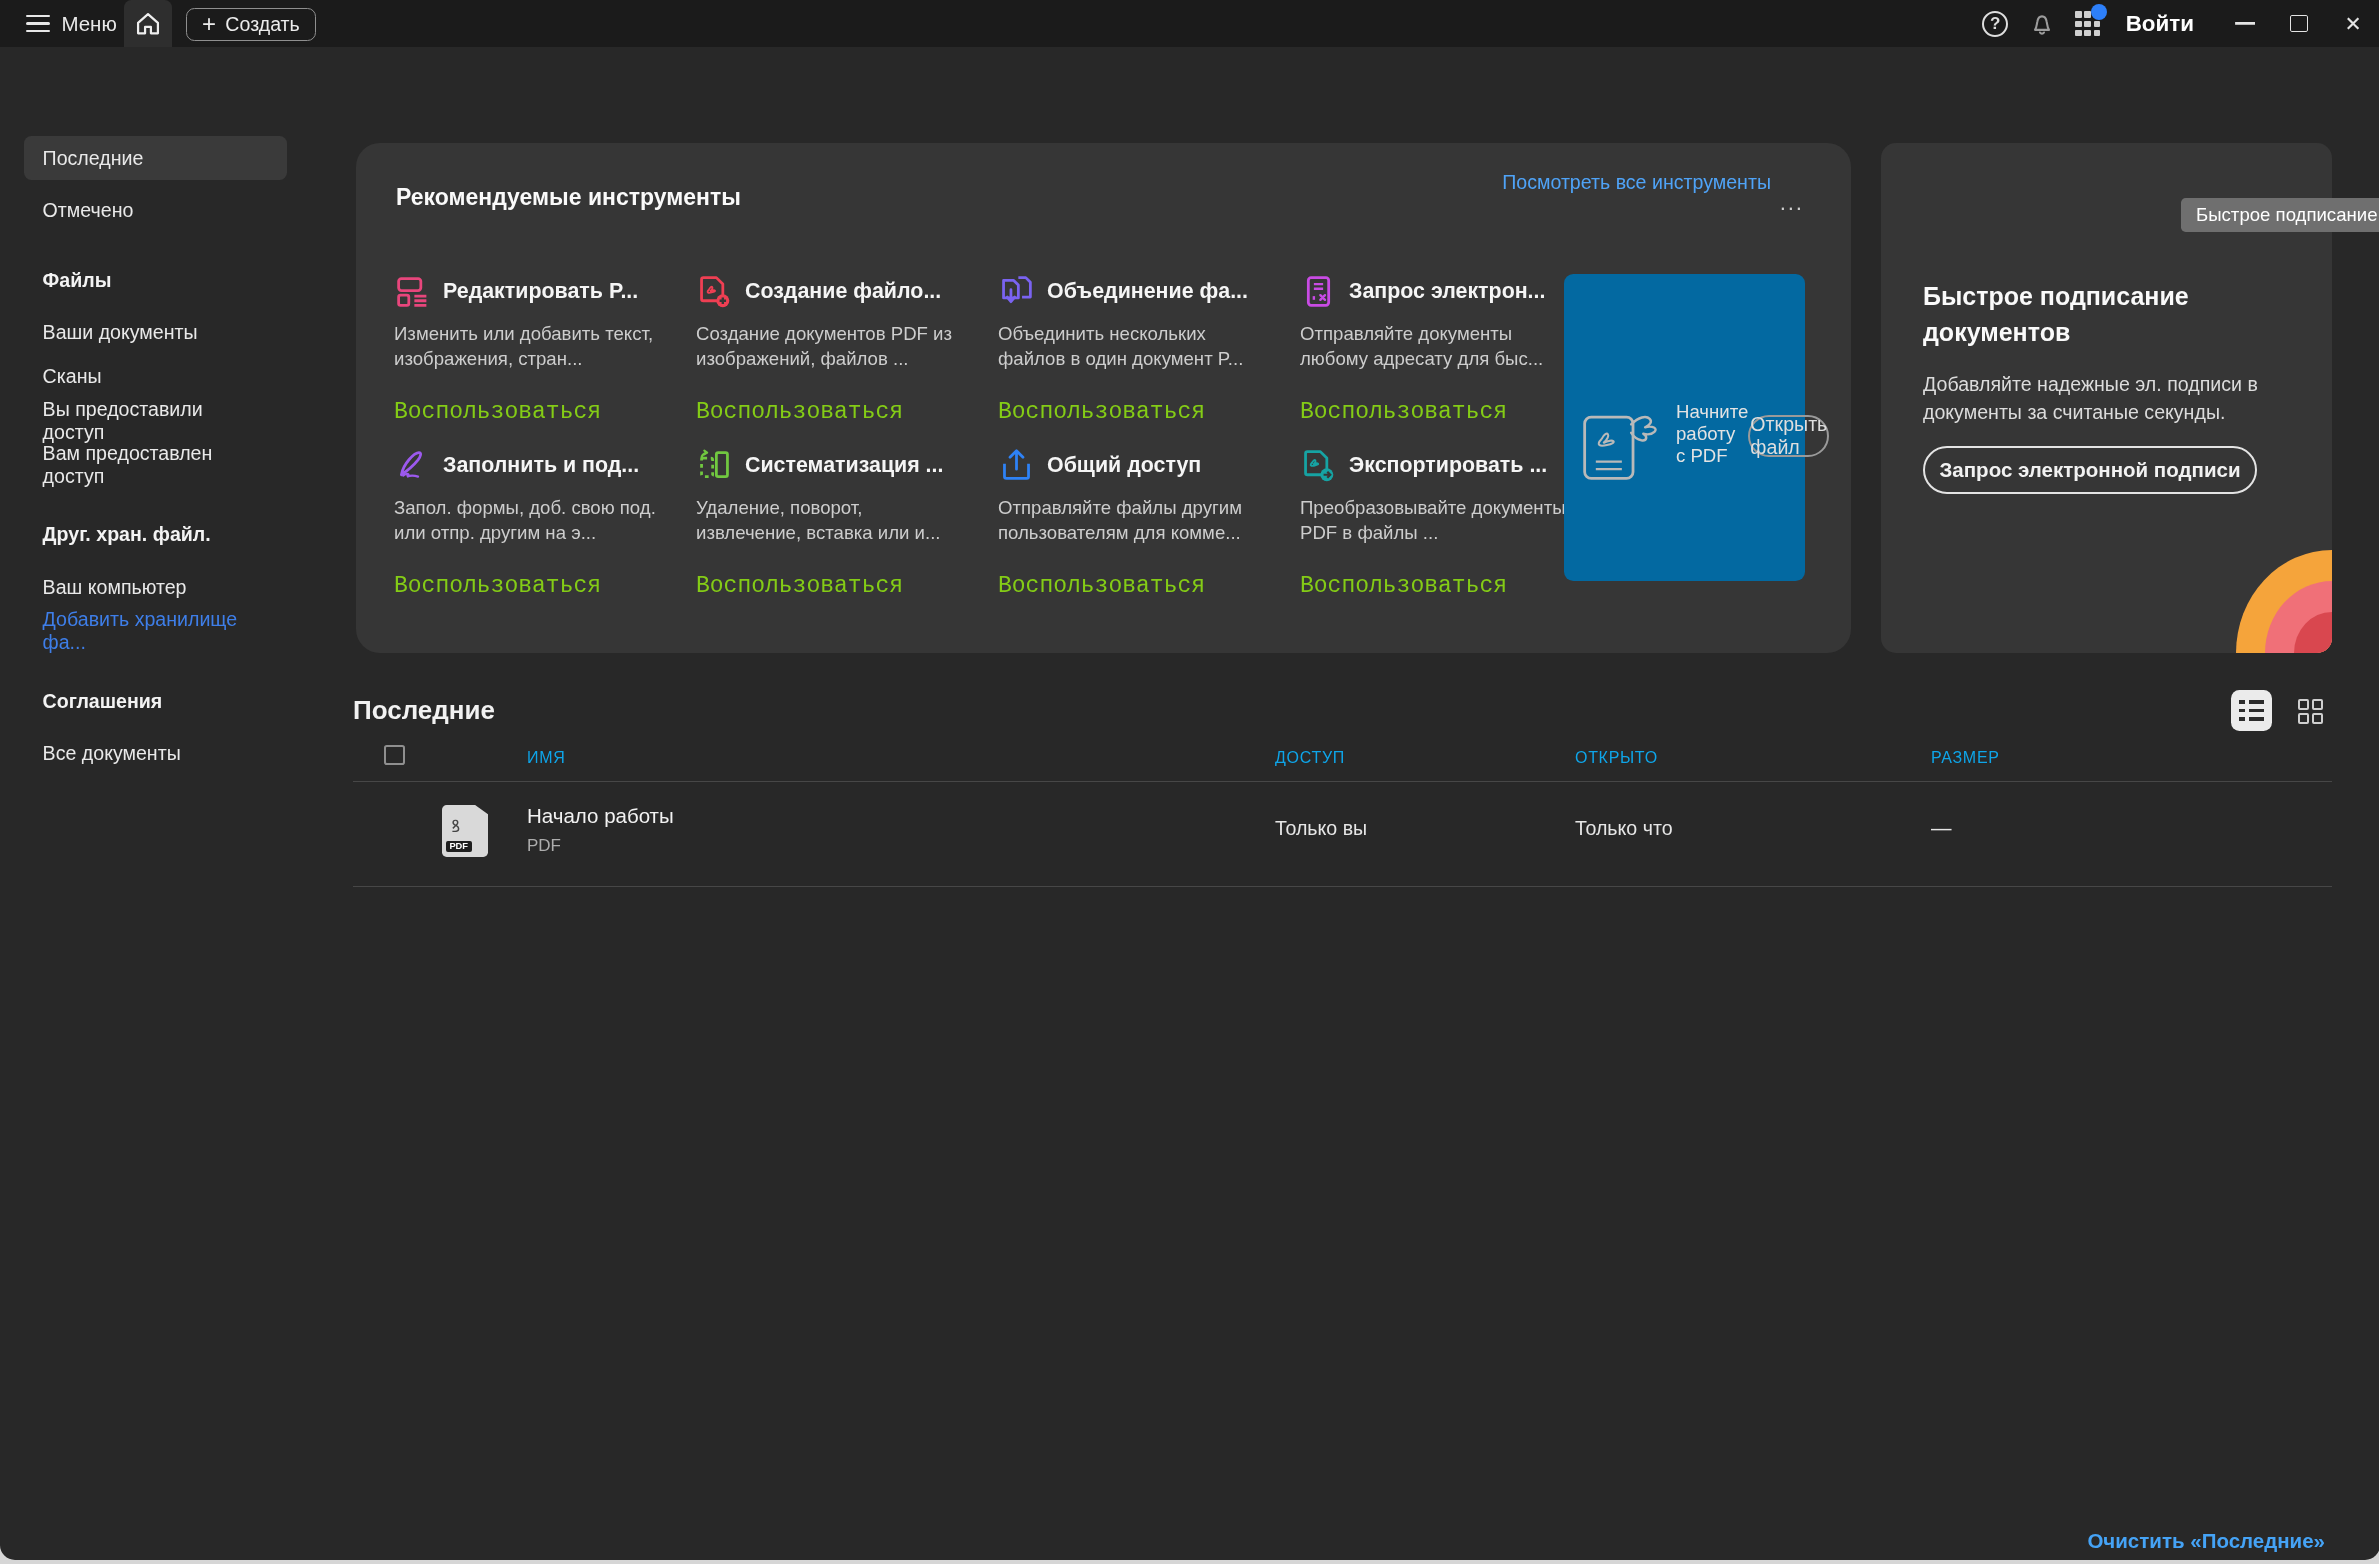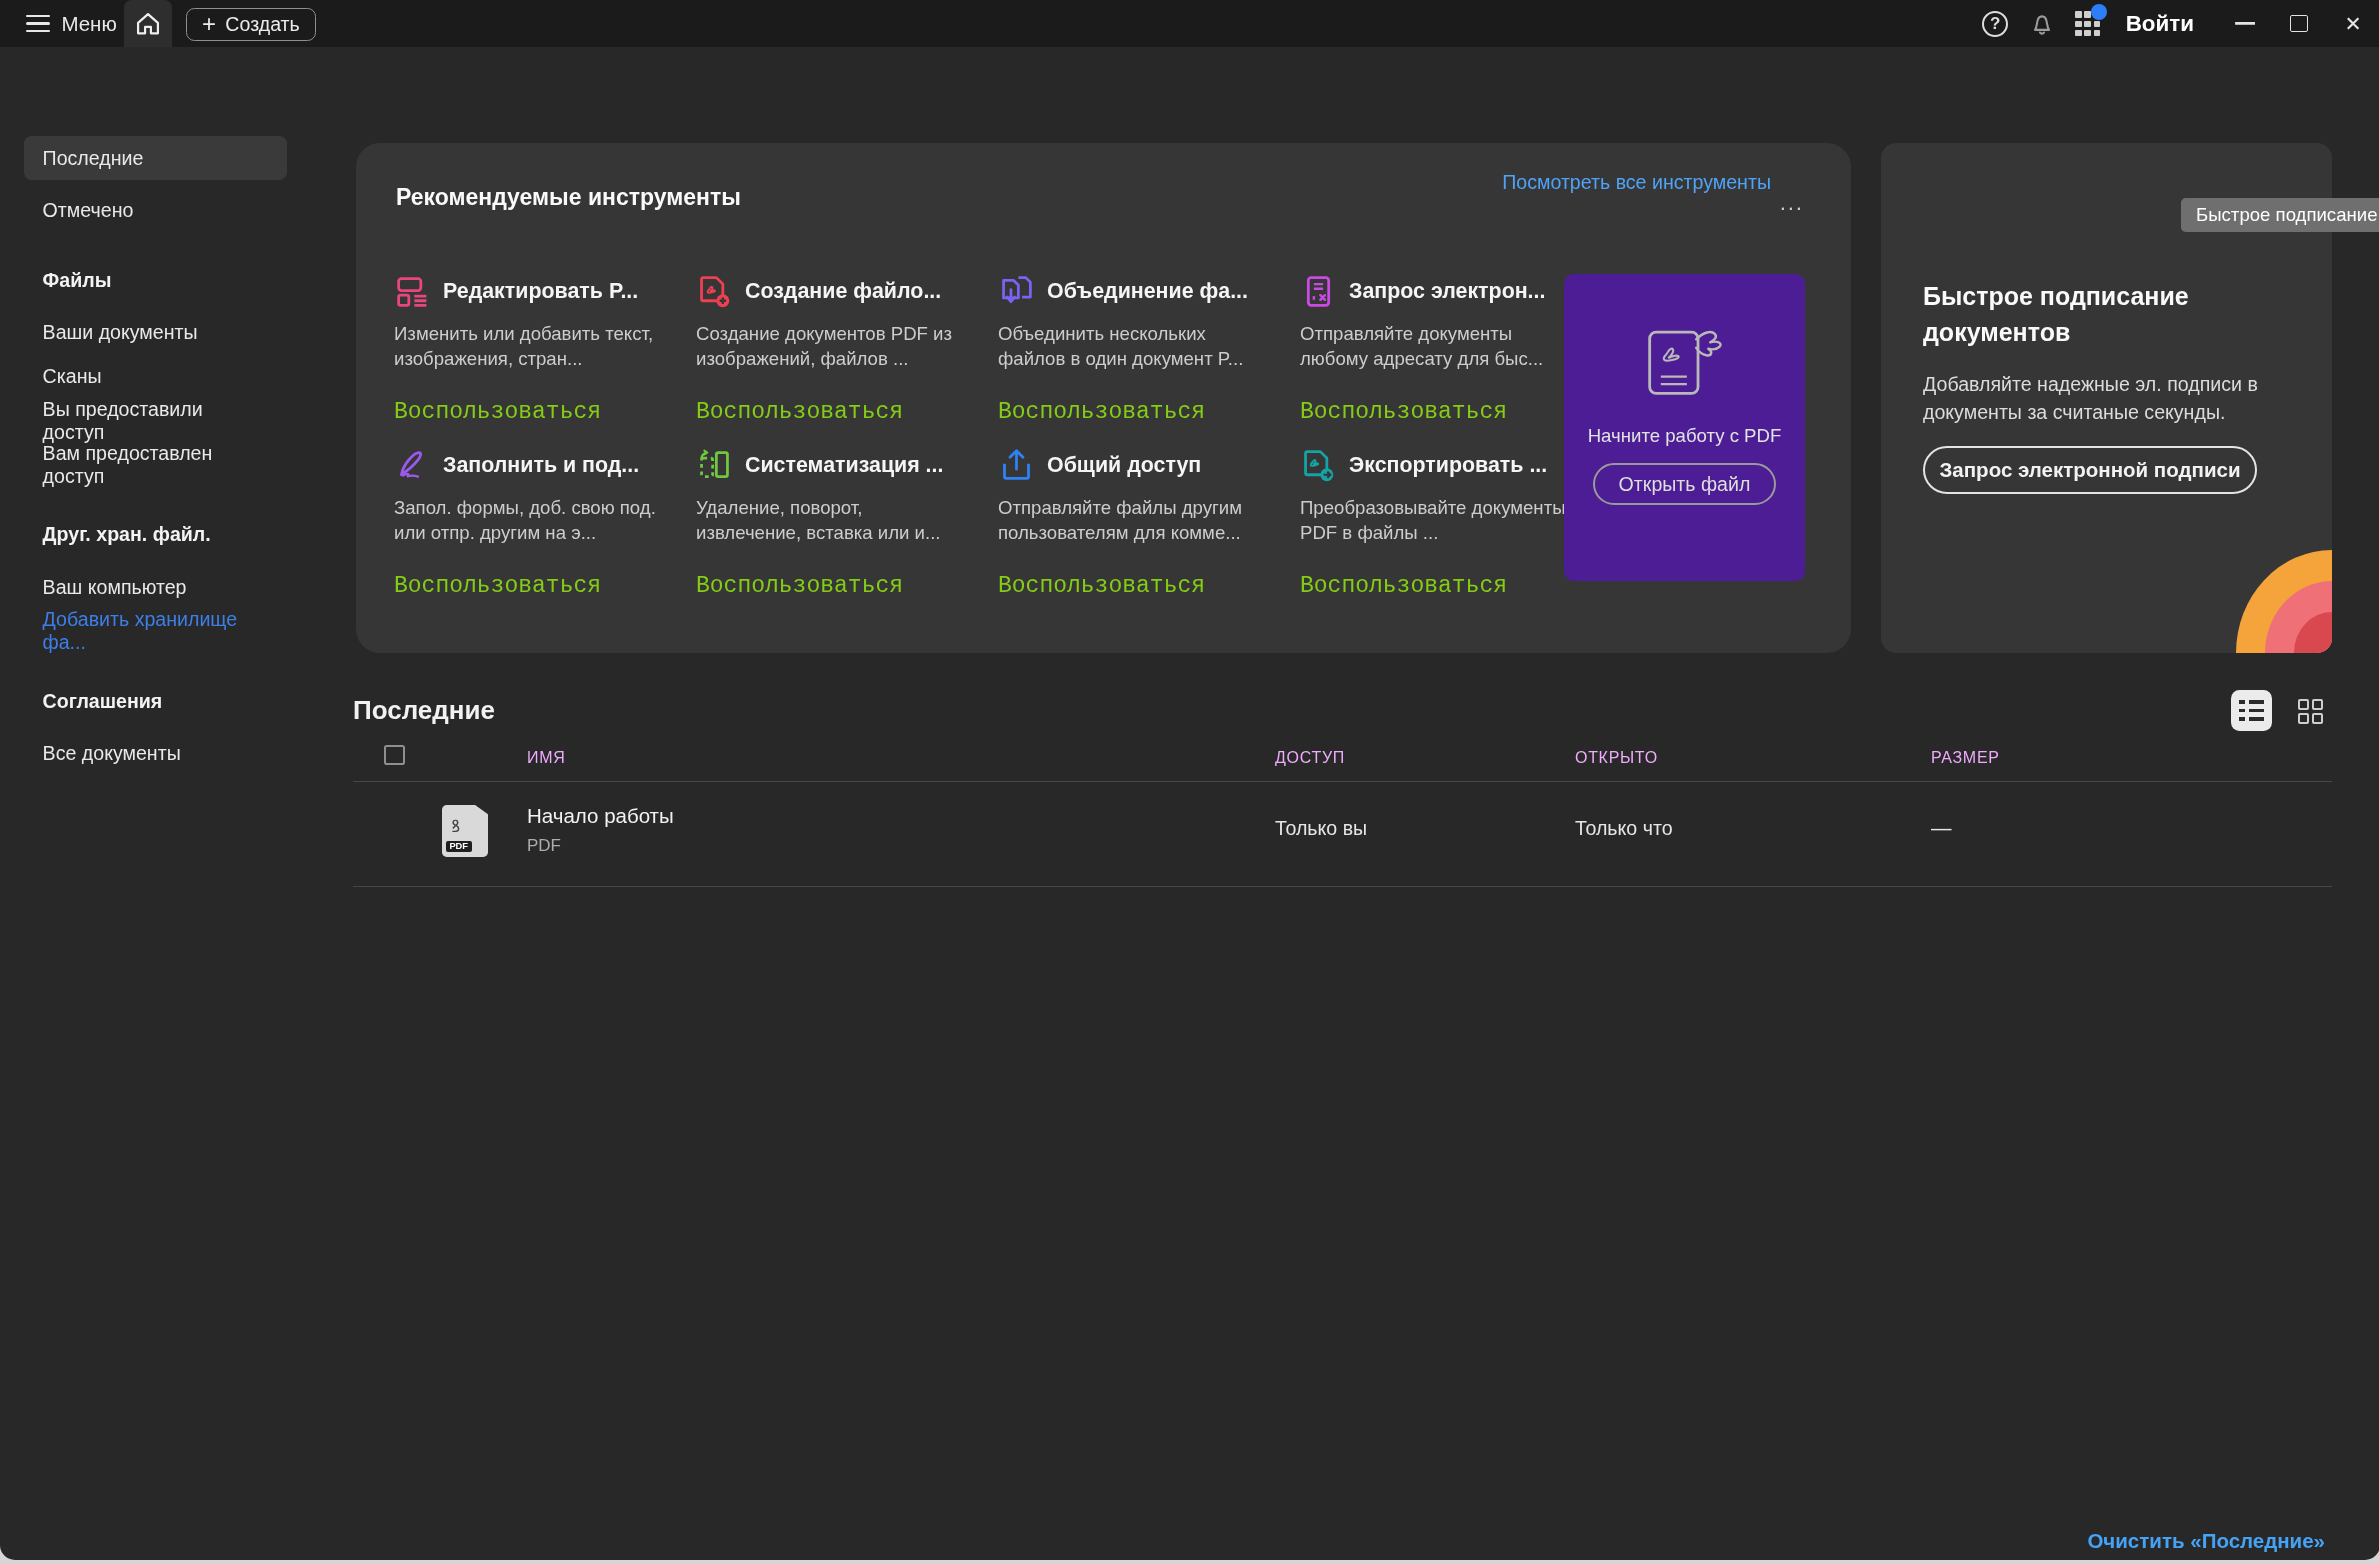--- a/index.html
+++ b/index.html
@@ -54,22 +54,22 @@
   .tools-panel { position:absolute; left:356px; top:143px; width:1495px; height:510px; background:#363636; border-radius:24px; }
   .tools-title { position:absolute; left:40px; top:41px; font-size:23px; font-weight:700; color:#fafafa; }
   .see-all { position:absolute; right:80px; top:28px; font-size:19.6px; color:#4FA3F7; cursor:pointer; }
   .overflow-dots { position:absolute; right:47px; top:47px; font-size:22.4px; letter-spacing:1.9px; color:#cfcfcf; cursor:pointer; }
   .cards { position:absolute; left:38px; top:117px; display:grid; grid-template-columns:repeat(4,302px); grid-auto-rows:174px; }
   .tool-card { width:280px; padding-top:13px; display:flex; flex-direction:column; }
   .card-head { display:flex; align-items:center; gap:12px; }
   .card-title { font-size:21.4px; font-weight:700; color:#f5f5f5; white-space:nowrap; }
   .card-desc { margin-top:12px; font-size:18.6px; line-height:1.33; color:#cdcdcd; width:276px; }
   .card-link { margin-top:auto; margin-bottom:9.3px; font-size:23px; color:#84cc16; cursor:pointer;font-family:Liberation Mono, monospace; }
-  .open-card { position:absolute; left:1208px; top:131px; width:241px; height:307px; background:#4c1d95; border-radius:9.3px;
-               display:flex; flex-direction:column; align-items:center; }
+  .open-card { position:absolute; left:1208px; top:131px; width:241px; height:307px; background:#0369a1; border-radius:9.3px;
+               display:flex; align-items:center; }
   .open-caption { margin-top:13px; font-size:18.6px; color:#e3e3e3; }
   .open-btn { margin-top:16px; width:183px; height:42px; border:2.3px solid #9a9a9a; border-radius:21.4px;
               display:flex; align-items:center; justify-content:center; font-size:19.6px; color:#dedede; cursor:pointer; }
 
   
   .promo-panel { position:absolute; left:1881px; top:143px; width:451px; height:510px; background:#363636;
                  border-radius:15px; overflow:hidden; }
   .promo-title { position:absolute; left:42px; top:135px; width:298px; font-size:25px; font-weight:700; line-height:1.45; color:#fafafa; }
   .promo-desc { position:absolute; left:42px; top:227px; width:350px; font-size:19.6px; line-height:1.45; color:#dcdcdc; }
   .promo-btn { position:absolute; left:42px; top:303px; width:334px; height:48px; border:2.3px solid #e4e4e4; border-radius:24px;
@@ -87,21 +87,21 @@
                    display:flex; align-items:center; justify-content:center; cursor:pointer; }
   .view-grid-btn { position:absolute; left:2291px; top:692px; width:39px; height:39px; display:flex; align-items:center;
                    justify-content:center; cursor:pointer; }
   .grid-glyph { display:grid; grid-template-columns:repeat(2,10.3px); gap:3.7px; }
   .grid-glyph i { width:10.3px; height:10.3px; border:2.3px solid #cfcfcf; border-radius:1.9px; }
   .list-glyph { display:flex; flex-direction:column; gap:4.7px; }
   .list-glyph i { display:flex; gap:3.7px; align-items:center; }
   .list-glyph b { width:5.6px; height:3.7px; background:#2b2b2b; }
   .list-glyph s { width:15px; height:3.7px; background:#2b2b2b; }
   .thead { position:absolute; left:353px; top:741px; width:1979px; height:40px; }
-  .thead .col { position:absolute; top:7.5px; font-size:16px; letter-spacing:0.7px; color:#f0abfc; }
+  .thead .col { position:absolute; top:7.5px; font-size:16px; letter-spacing:0.7px; color:#0ea5e9; }
   .checkbox { position:absolute; left:31px; top:3.7px; width:20.5px; height:20.5px; border:2.3px solid #8f8f8f; border-radius:2.8px; cursor:pointer; }
   .divider { position:absolute; left:353px; width:1979px; height:0.9px; background:#474747; }
   .trow { position:absolute; left:353px; top:782px; width:1979px; height:103px; cursor:pointer; }
   .pdf-thumb { position:absolute; left:89px; top:23px; width:46px; height:52px; background:#d9d9d9; border-radius:4.7px;
                clip-path:polygon(0 0, 72% 0, 100% 18%, 100% 100%, 0 100%); }
   .pdf-badge { position:absolute; left:3.7px; bottom:4.7px; background:#1f1f1f; color:#fff; font-size:9.3px; font-weight:700;
                padding:0.9px 3.7px; border-radius:1.9px; }
   .pdf-squiggle { position:absolute; left:9.3px; top:9.3px; font-size:17px; color:#444; }
   .row-name { position:absolute; left:174px; top:22.4px; font-size:20.5px; color:#f2f2f2; }
   .row-type { position:absolute; left:174px; top:54px; font-size:17px; color:#adadad; }

